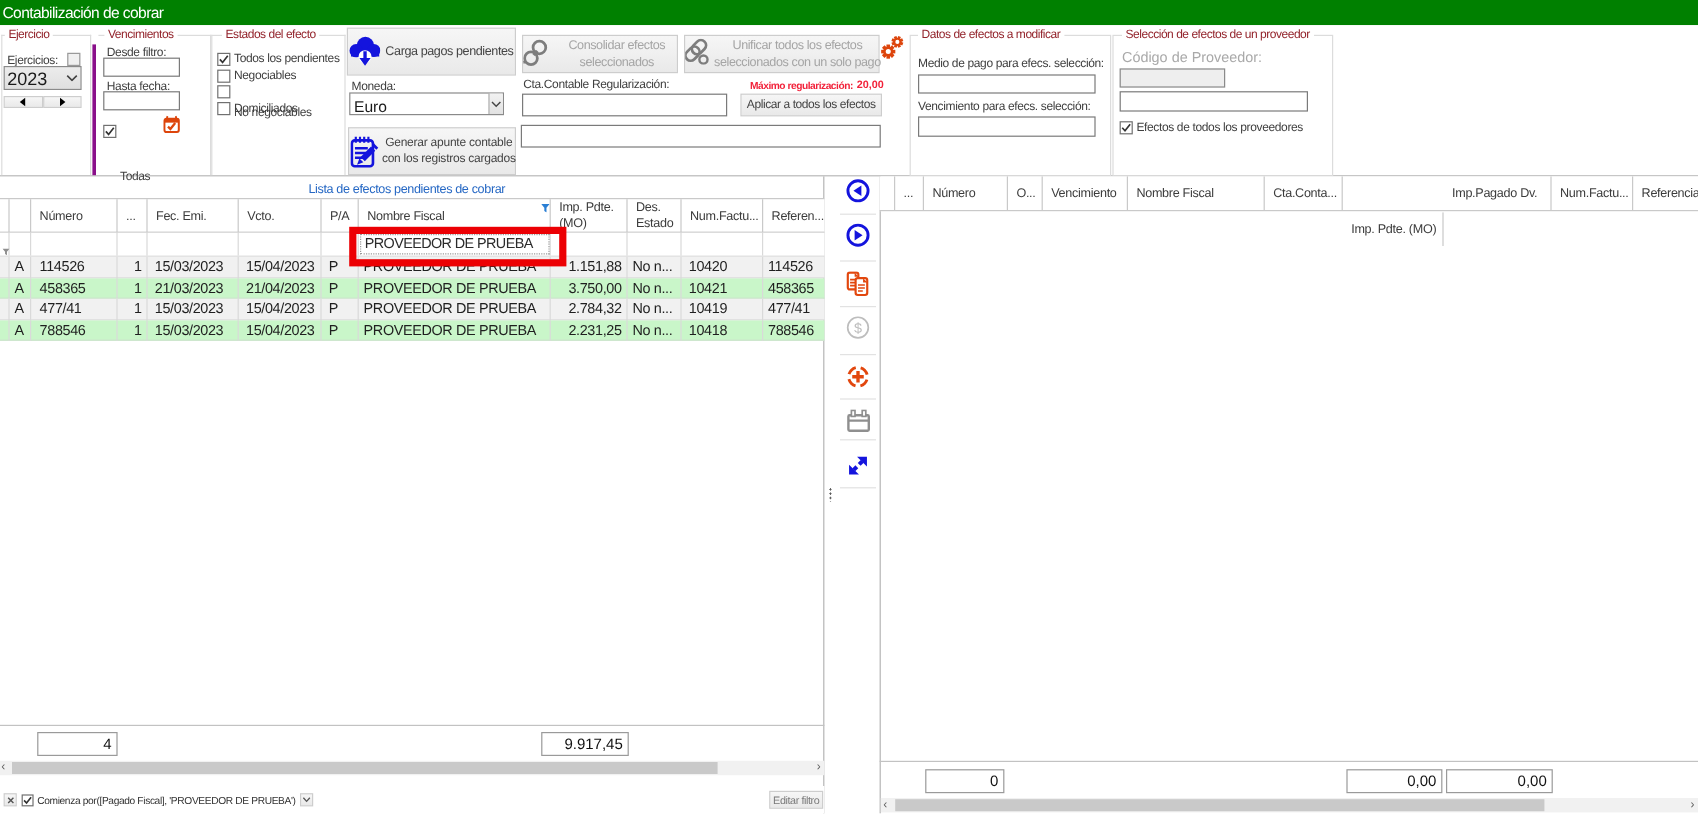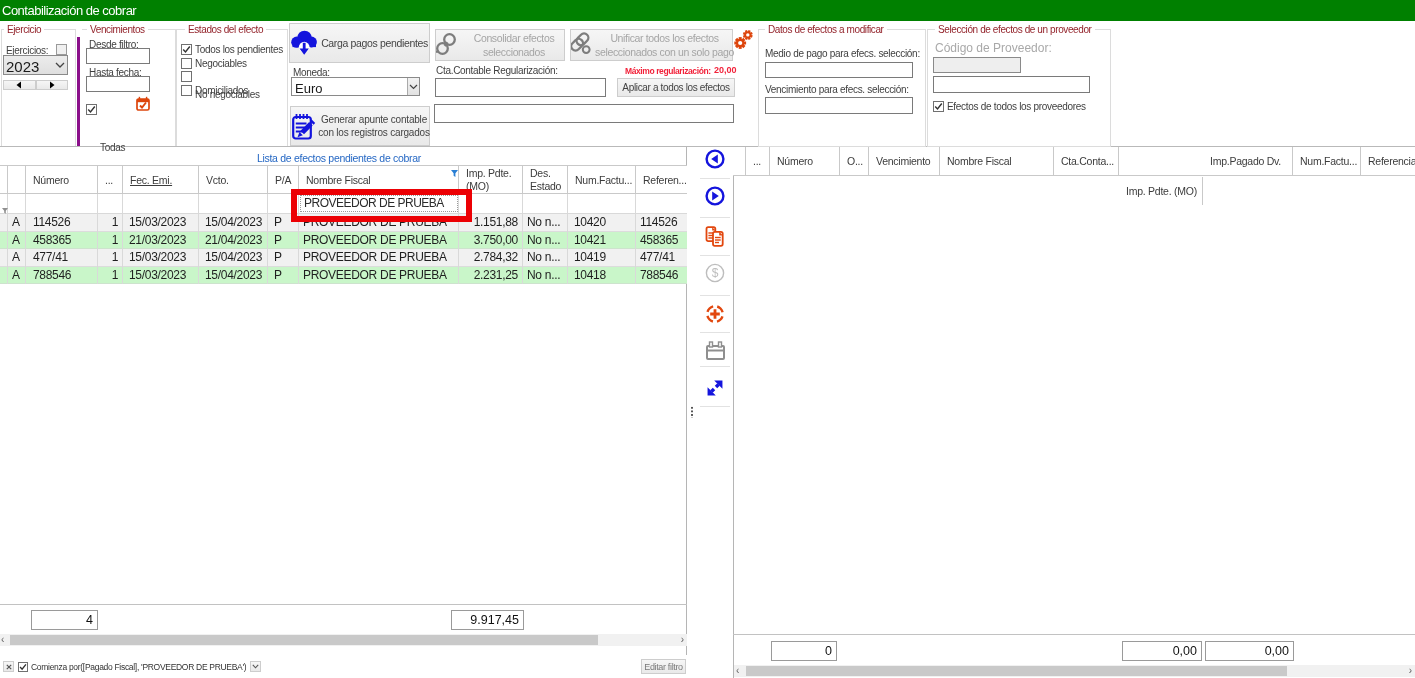--- a/index.html
+++ b/index.html
@@ -193,21 +193,21 @@
 <div class="abs lbl" style="left:947px;top:101px;">Efectos de todos los proveedores</div>
 
 <div class="abs" id="leftgrid" style="left:0;top:147px;width:687px;height:531px;border-right:1px solid #b5b5b5;"></div>
 <div class="abs" style="left:0;top:152px;width:678px;text-align:center;font-size:10.5px;letter-spacing:-0.3px;color:#2668c4;">Lista de efectos pendientes de cobrar</div>
 
 <div class="abs" style="left:0;top:165px;width:687px;height:29px;border-top:1px solid #c9c9c9;border-bottom:1px solid #c9c9c9;background:#fff;">
   <div class="hcell" style="left:0;top:0;width:8px;height:28px;"></div>
   <div class="hcell" style="left:8px;top:0;width:18px;height:28px;"></div>
   <div class="hcell" style="left:26px;top:0;width:72px;height:28px;">Número</div>
   <div class="hcell" style="left:98px;top:0;width:25px;height:28px;">...</div>
-  <div class="hcell" style="left:123px;top:0;width:76px;height:28px;text-decoration:underline;">Fec. Emi.</div>
+  <div class="hcell" style="left:123px;top:0;width:76px;height:28px;">Fec. Emi.</div>
   <div class="hcell" style="left:199px;top:0;width:69px;height:28px;">Vcto.</div>
   <div class="hcell" style="left:268px;top:0;width:31px;height:28px;">P/A</div>
   <div class="hcell" style="left:299px;top:0;width:160px;height:28px;">Nombre Fiscal</div>
   <div class="hcell" style="left:459px;top:0;width:64px;height:28px;line-height:13px;">Imp. Pdte.<br>(MO)</div>
   <div class="hcell" style="left:523px;top:0;width:45px;height:28px;line-height:13px;">Des.<br>Estado</div>
   <div class="hcell" style="left:568px;top:0;width:68px;height:28px;">Num.Factu...</div>
   <div class="hcell" style="left:636px;top:0;width:51px;height:28px;border-right:none;">Referen...</div>
   <svg style="position:absolute;left:451px;top:4px;" width="7" height="7" viewBox="0 0 7 7">
     <path d="M0 0 h7 l-2.6 3.2 v3.8 l-1.8 -1.2 v-2.6 z" fill="#2a7fd4"></path>
   </svg>

